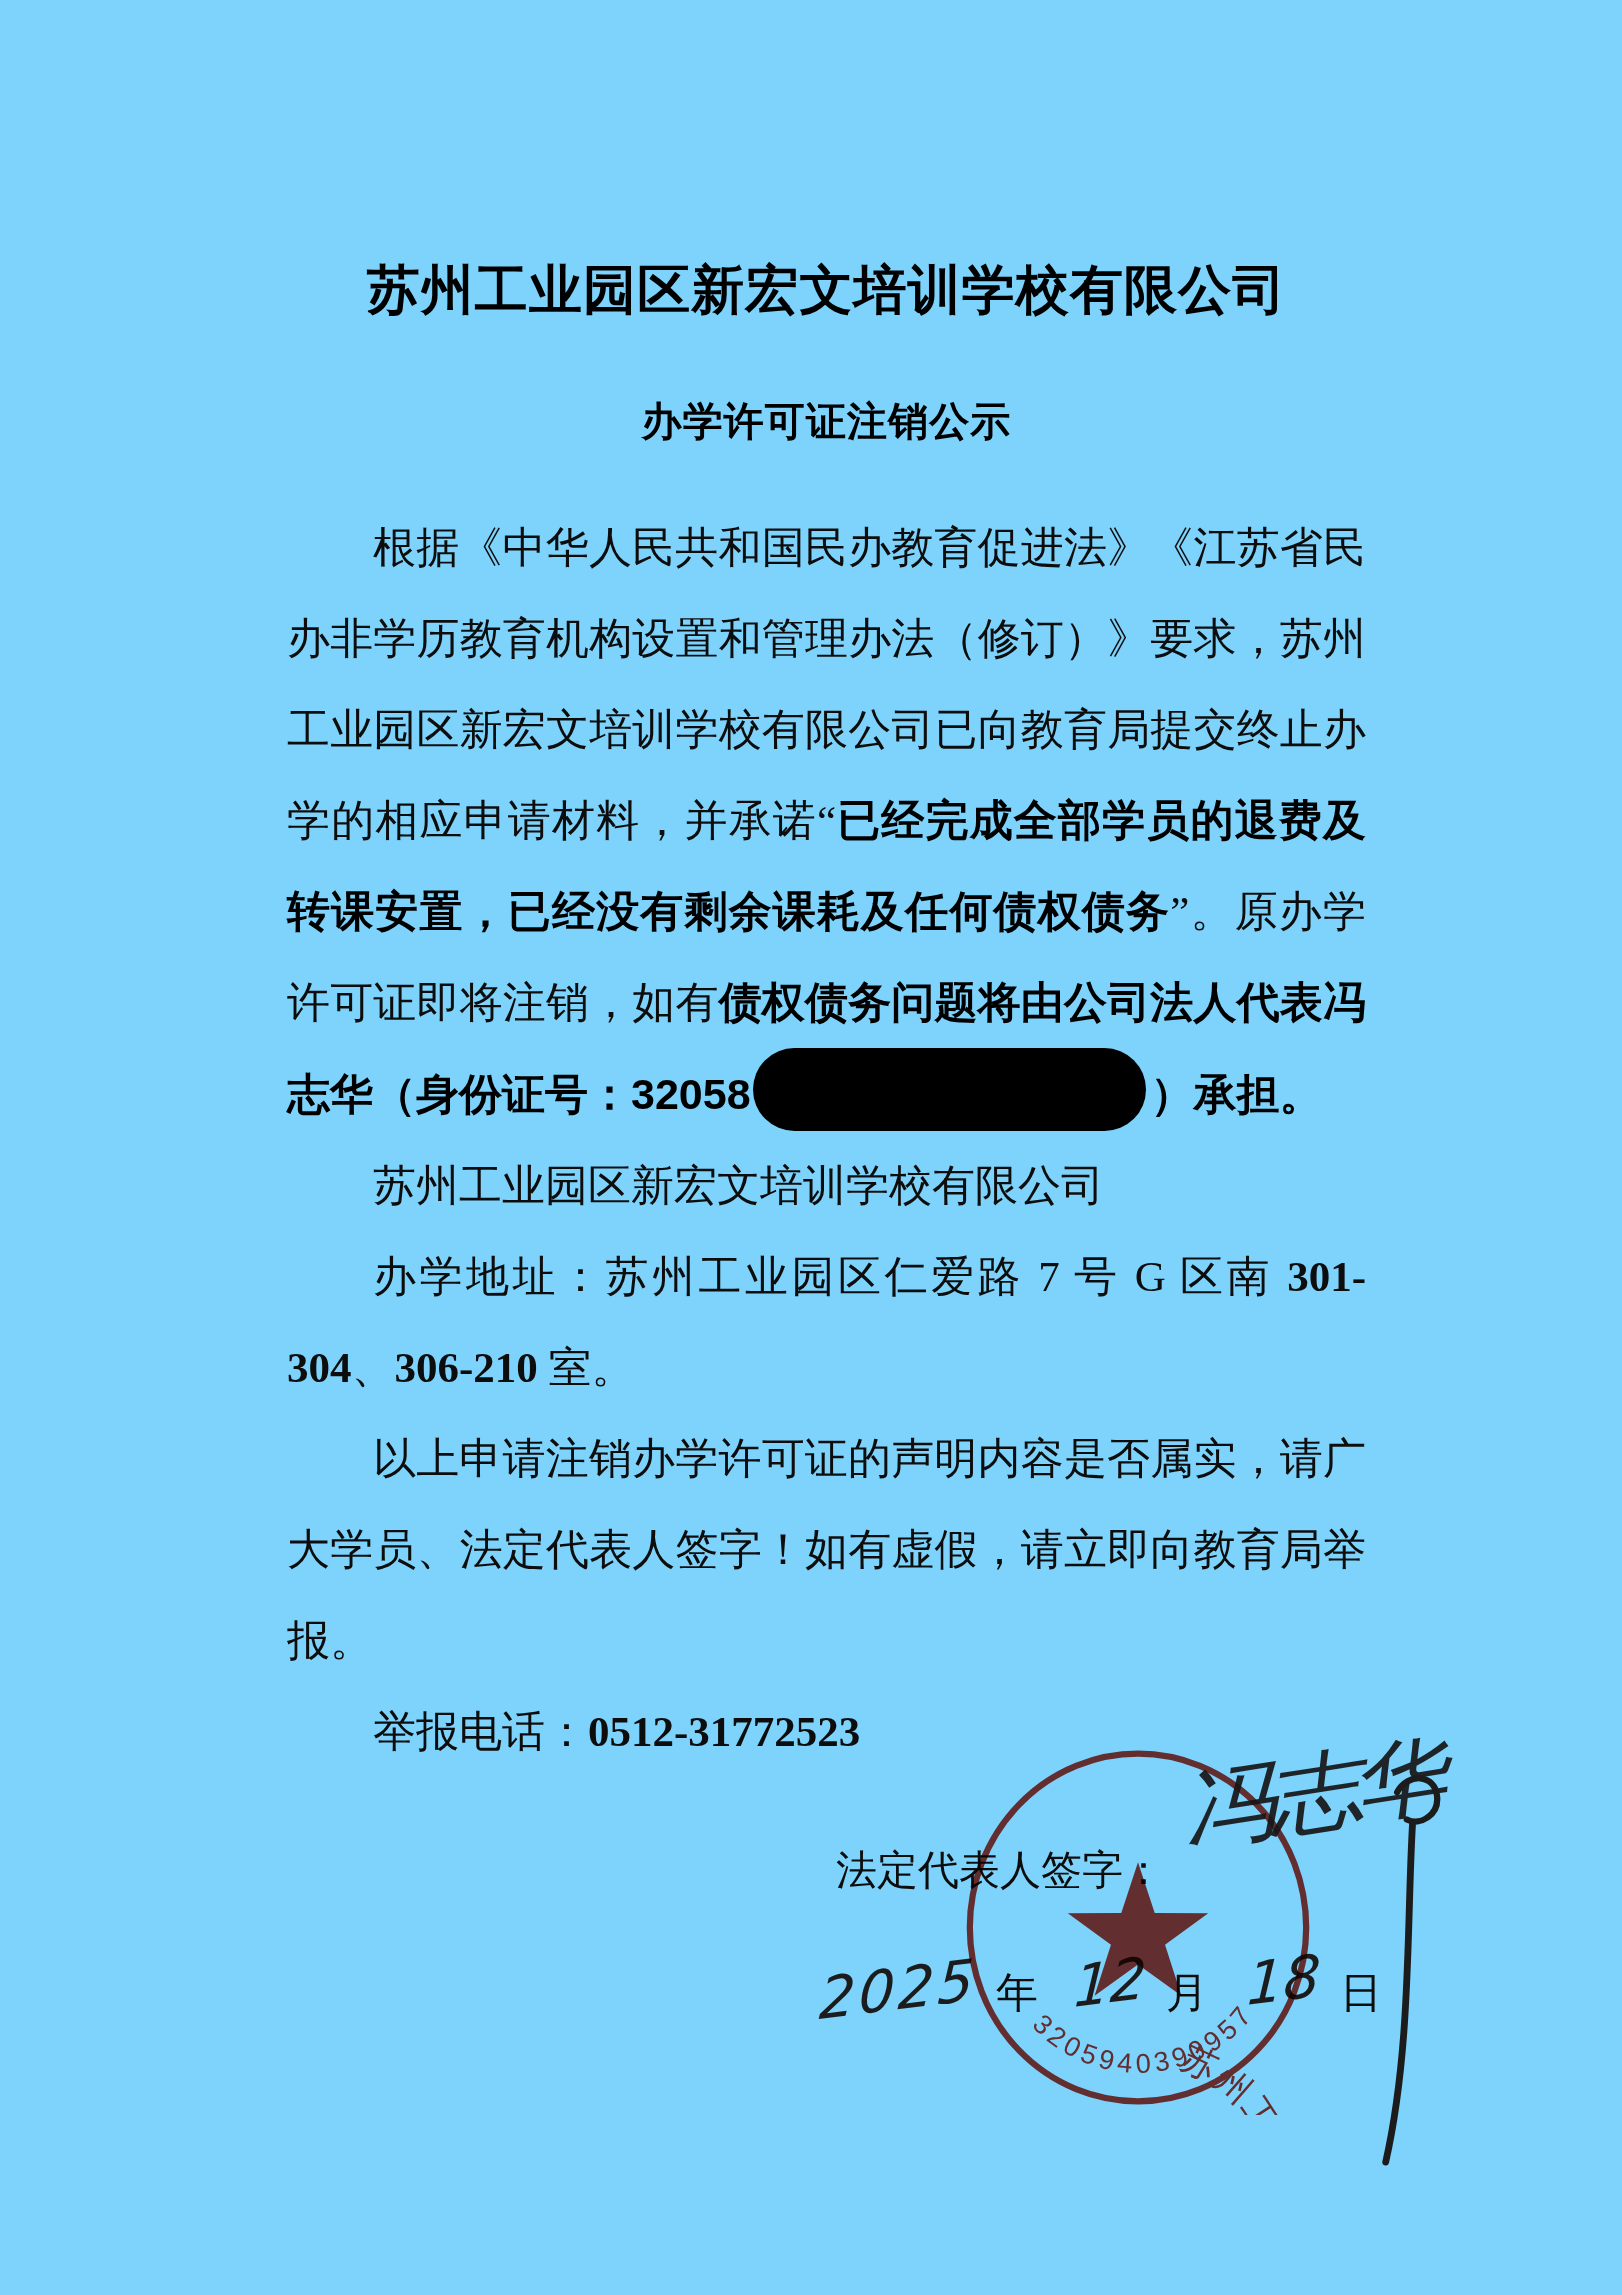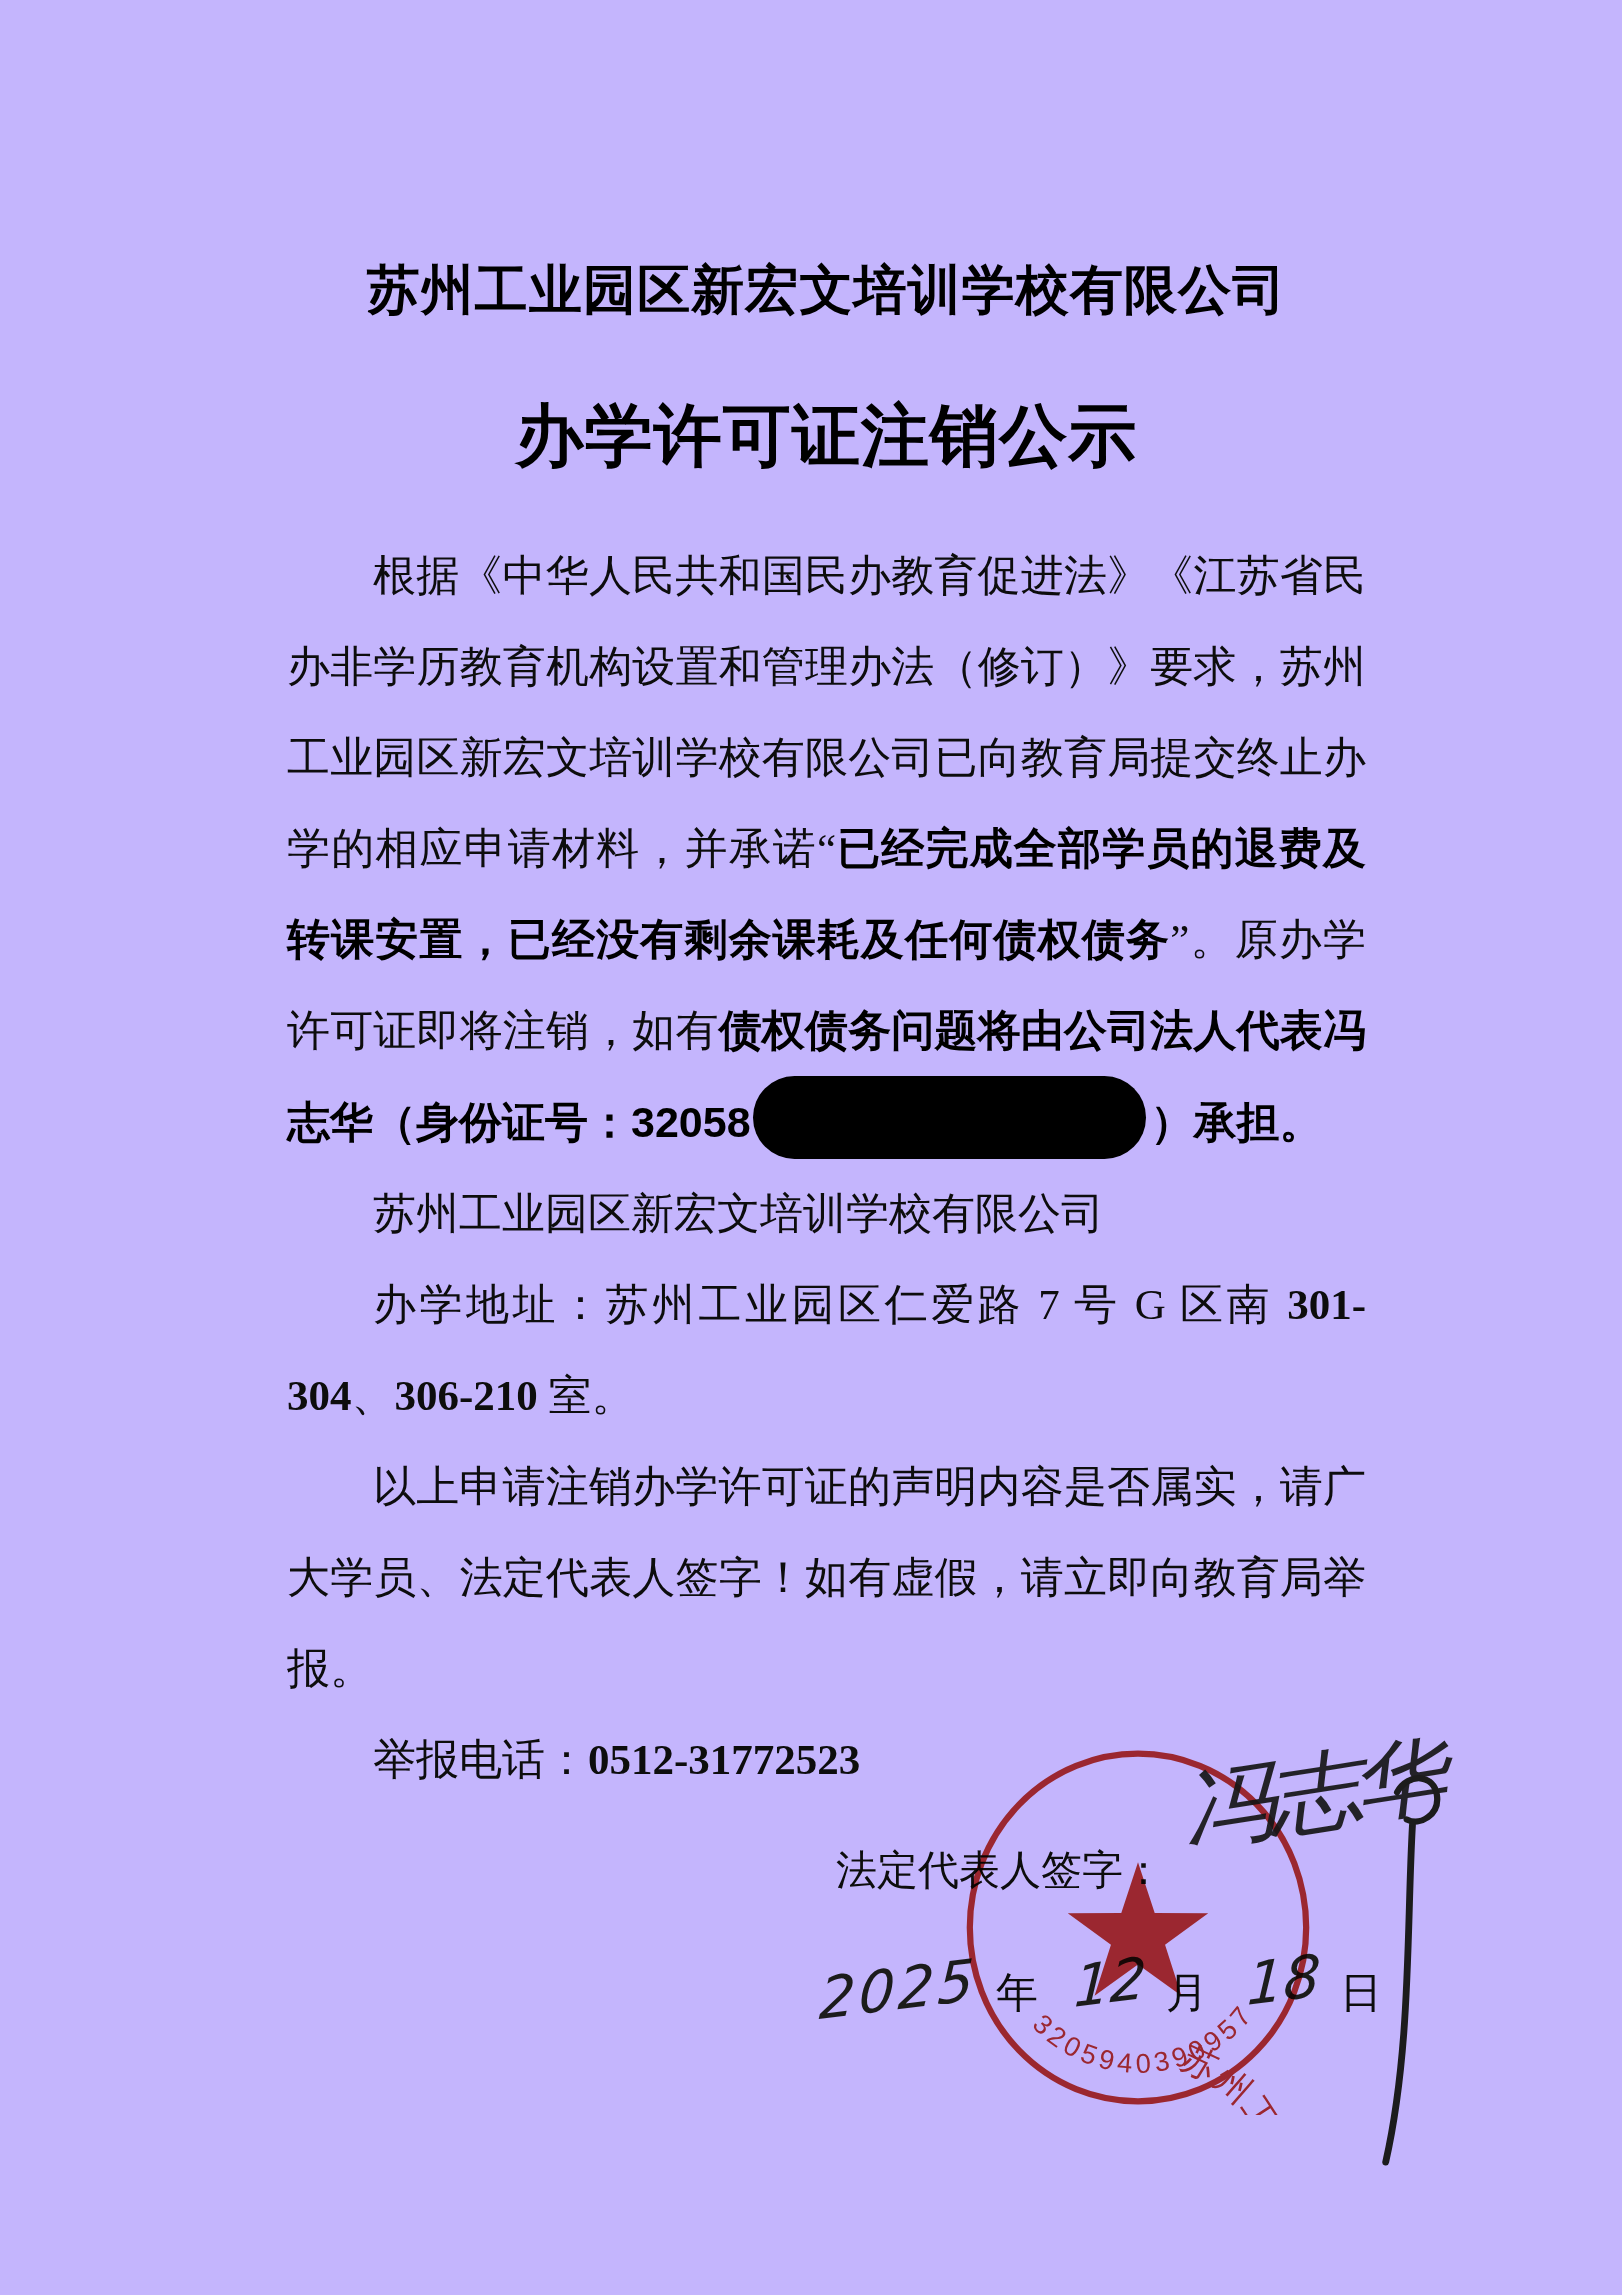--- a/index.html
+++ b/index.html
@@ -1,24 +1,24 @@
 <!DOCTYPE html>
 <html style="font-size:9px"><head>
 <meta charset="utf-8">
 <style>
   html,body{margin:0;padding:0;background:#ffffff;}
   body{width:1622px;height:2295px;font-family:"Liberation Serif",serif;color:#0d0d0d;}
-  .page{position:relative;width:1622px;height:2295px;overflow:hidden;background:#c4b5fd;}
+  .page{position:relative;width:1622px;height:2295px;overflow:hidden;background:#7dd3fc;}
   .content{padding:263px 256px 0 287px;}
   .title{
     text-align:center;font-family:"Liberation Sans",sans-serif;font-weight:700;color:#000;
     line-height:1;letter-spacing:1.1px;
   }
   .title-1{font-size:53px;margin:0 0 85px 0;}
-  .title-2{font-size:68px;margin:0 0 61px 0;}
+  .title-2{font-size:40px;margin:0 0 61px 0;}
   .doc-body p{
     margin:0;font-size:43px;line-height:91px;text-align:justify;
     text-justify:inter-ideograph;
   }
   .indent{text-indent:2em;}
   .b{font-family:"Liberation Sans",sans-serif;font-weight:700;color:#000;}
   .num{font-weight:700;}
   .val{font-weight:700;}
   .redaction{
     display:inline-block;width:393px;height:83px;background:#000;

